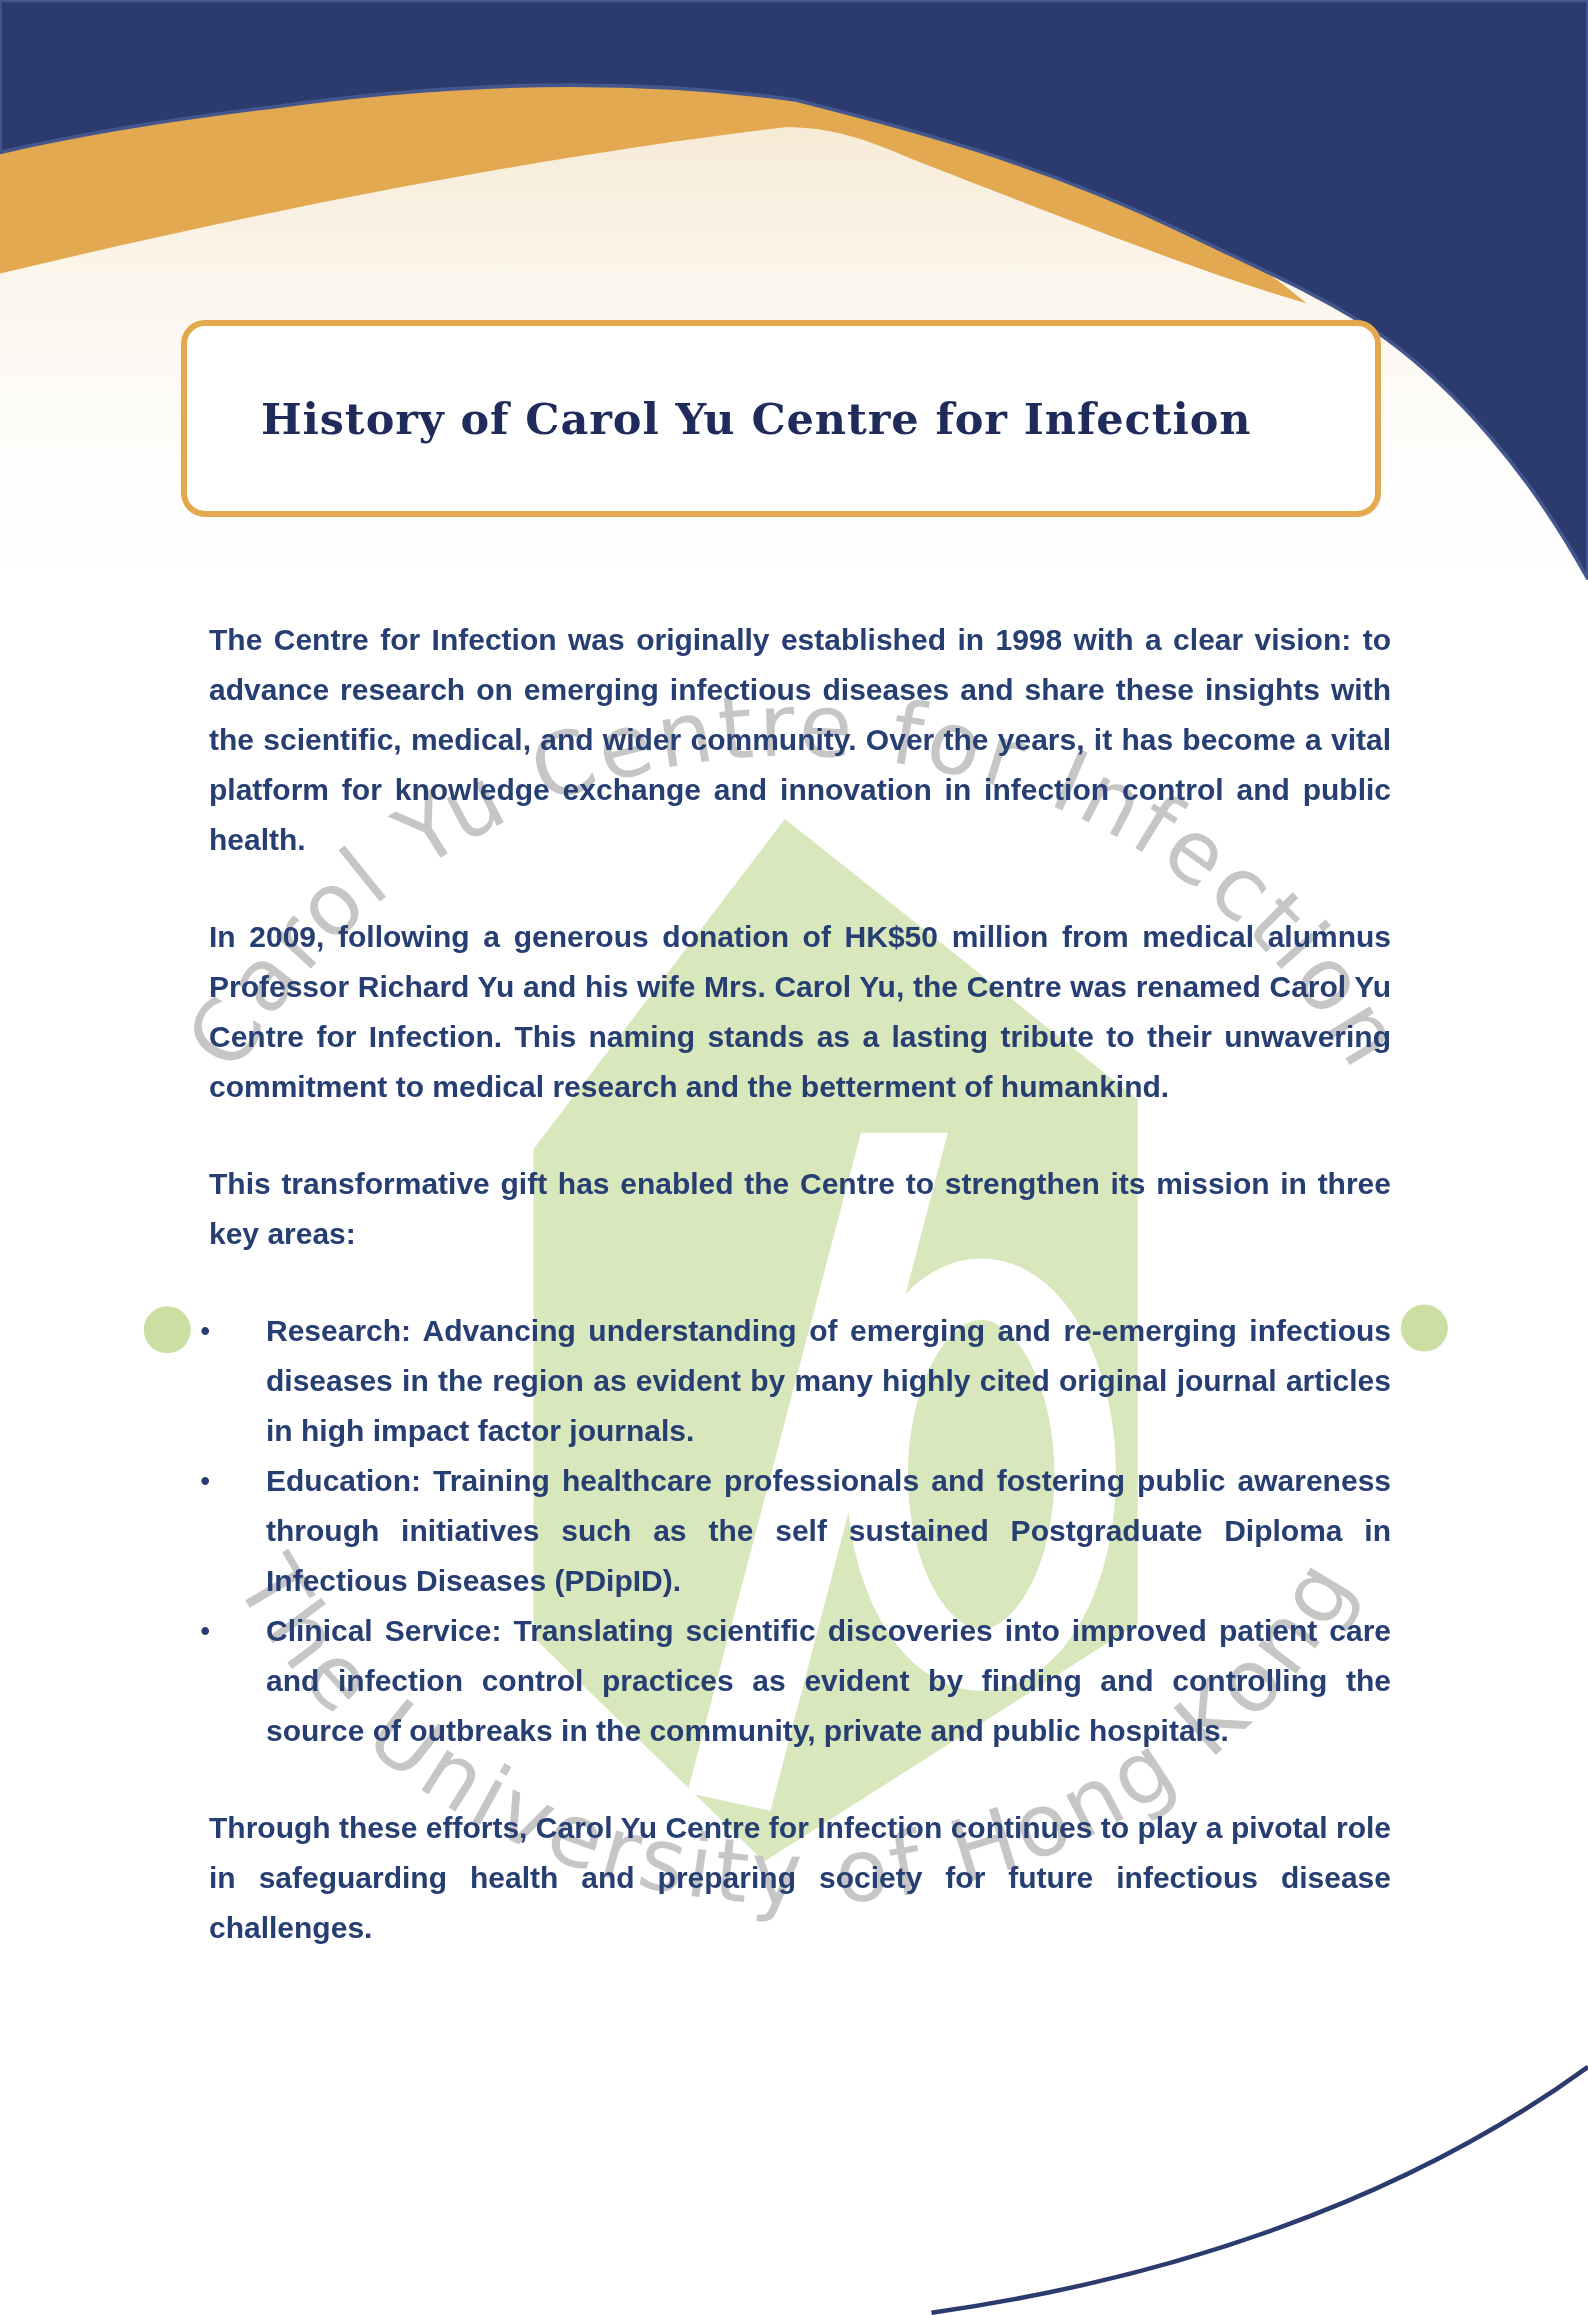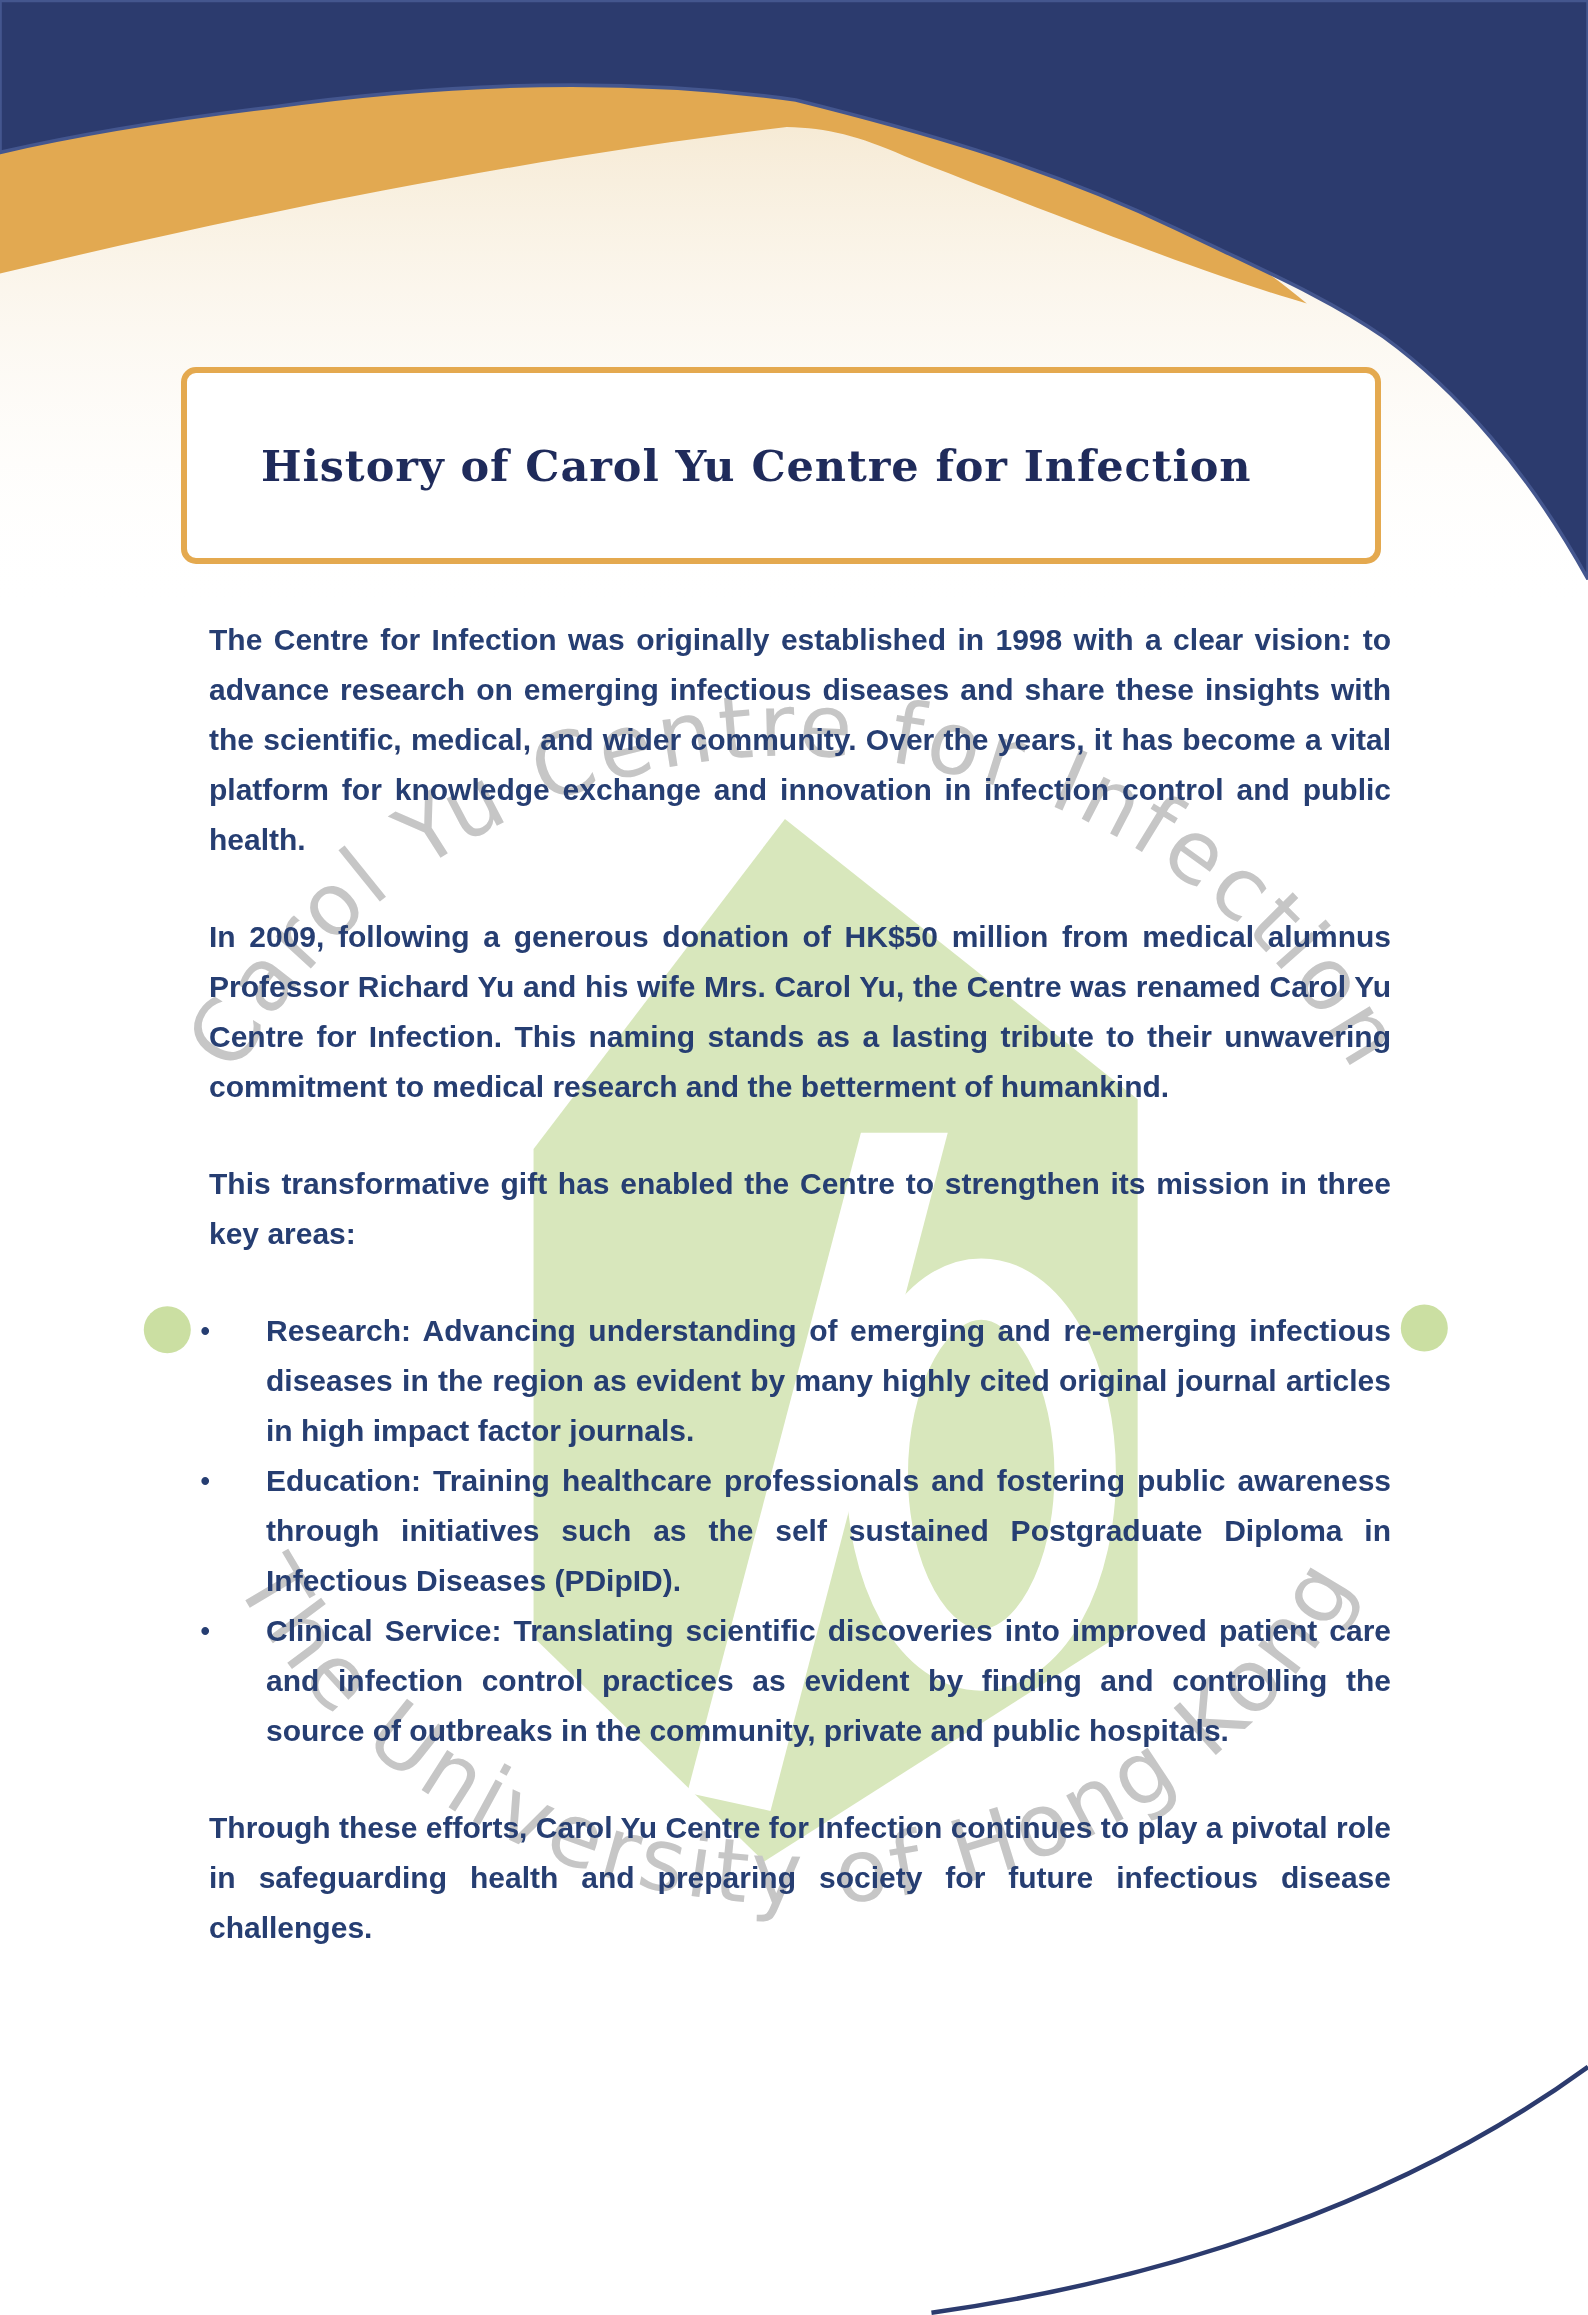--- a/index.html
+++ b/index.html
@@ -14,25 +14,24 @@
     position:absolute; left:0; top:0;
     width:1588px; height:2316px;
     display:block;
   }
   .title-box {
     position:absolute;
     left:181px; top:320px;
     width:1200px; height:197px;
     background:#ffffff;
     border:6.3px solid #E4A94F;
-    border-radius:15px;
+    border-radius:24px;
     box-sizing:border-box;
     display:flex; align-items:center;
     z-index:3;
-    margin-top:47px;
   }
   .title-box h1 {
     margin:0; padding-left:74px;
     font-family:"DejaVu Serif", serif;
     font-weight:bold;
     font-size:43px;
     letter-spacing:0.9px;
     color:#1F2B5B;
     white-space:nowrap;
   }

